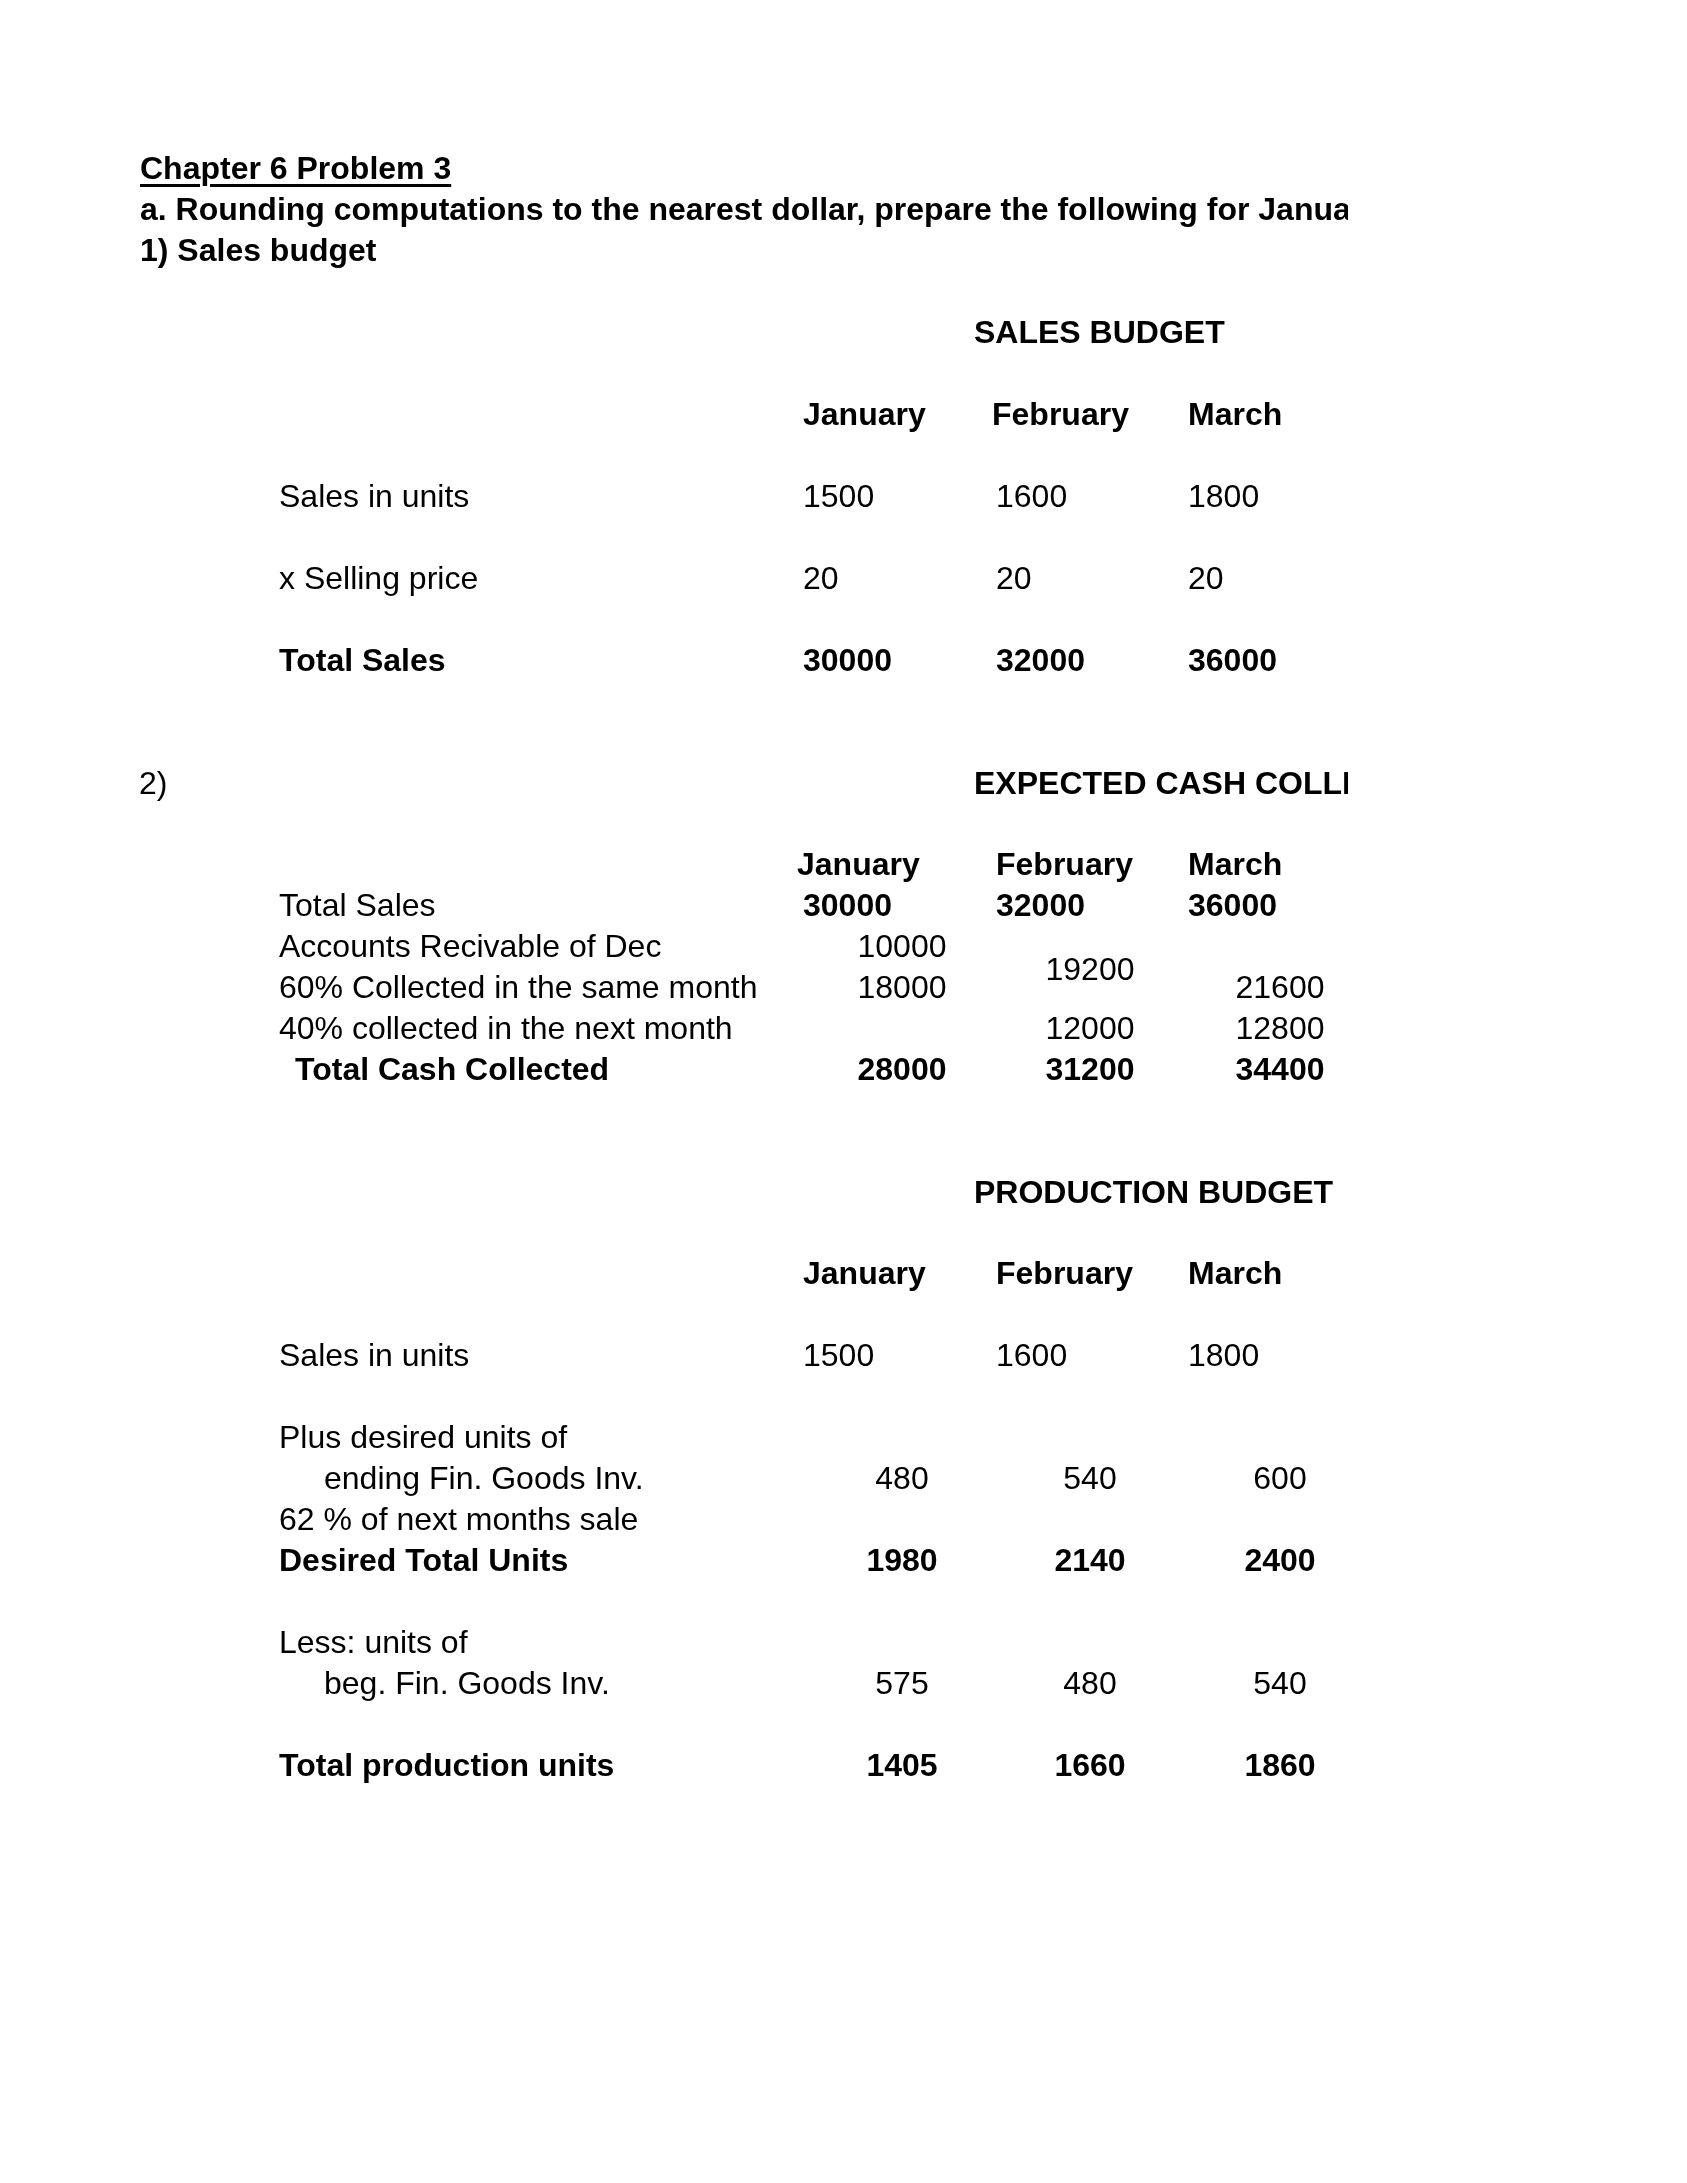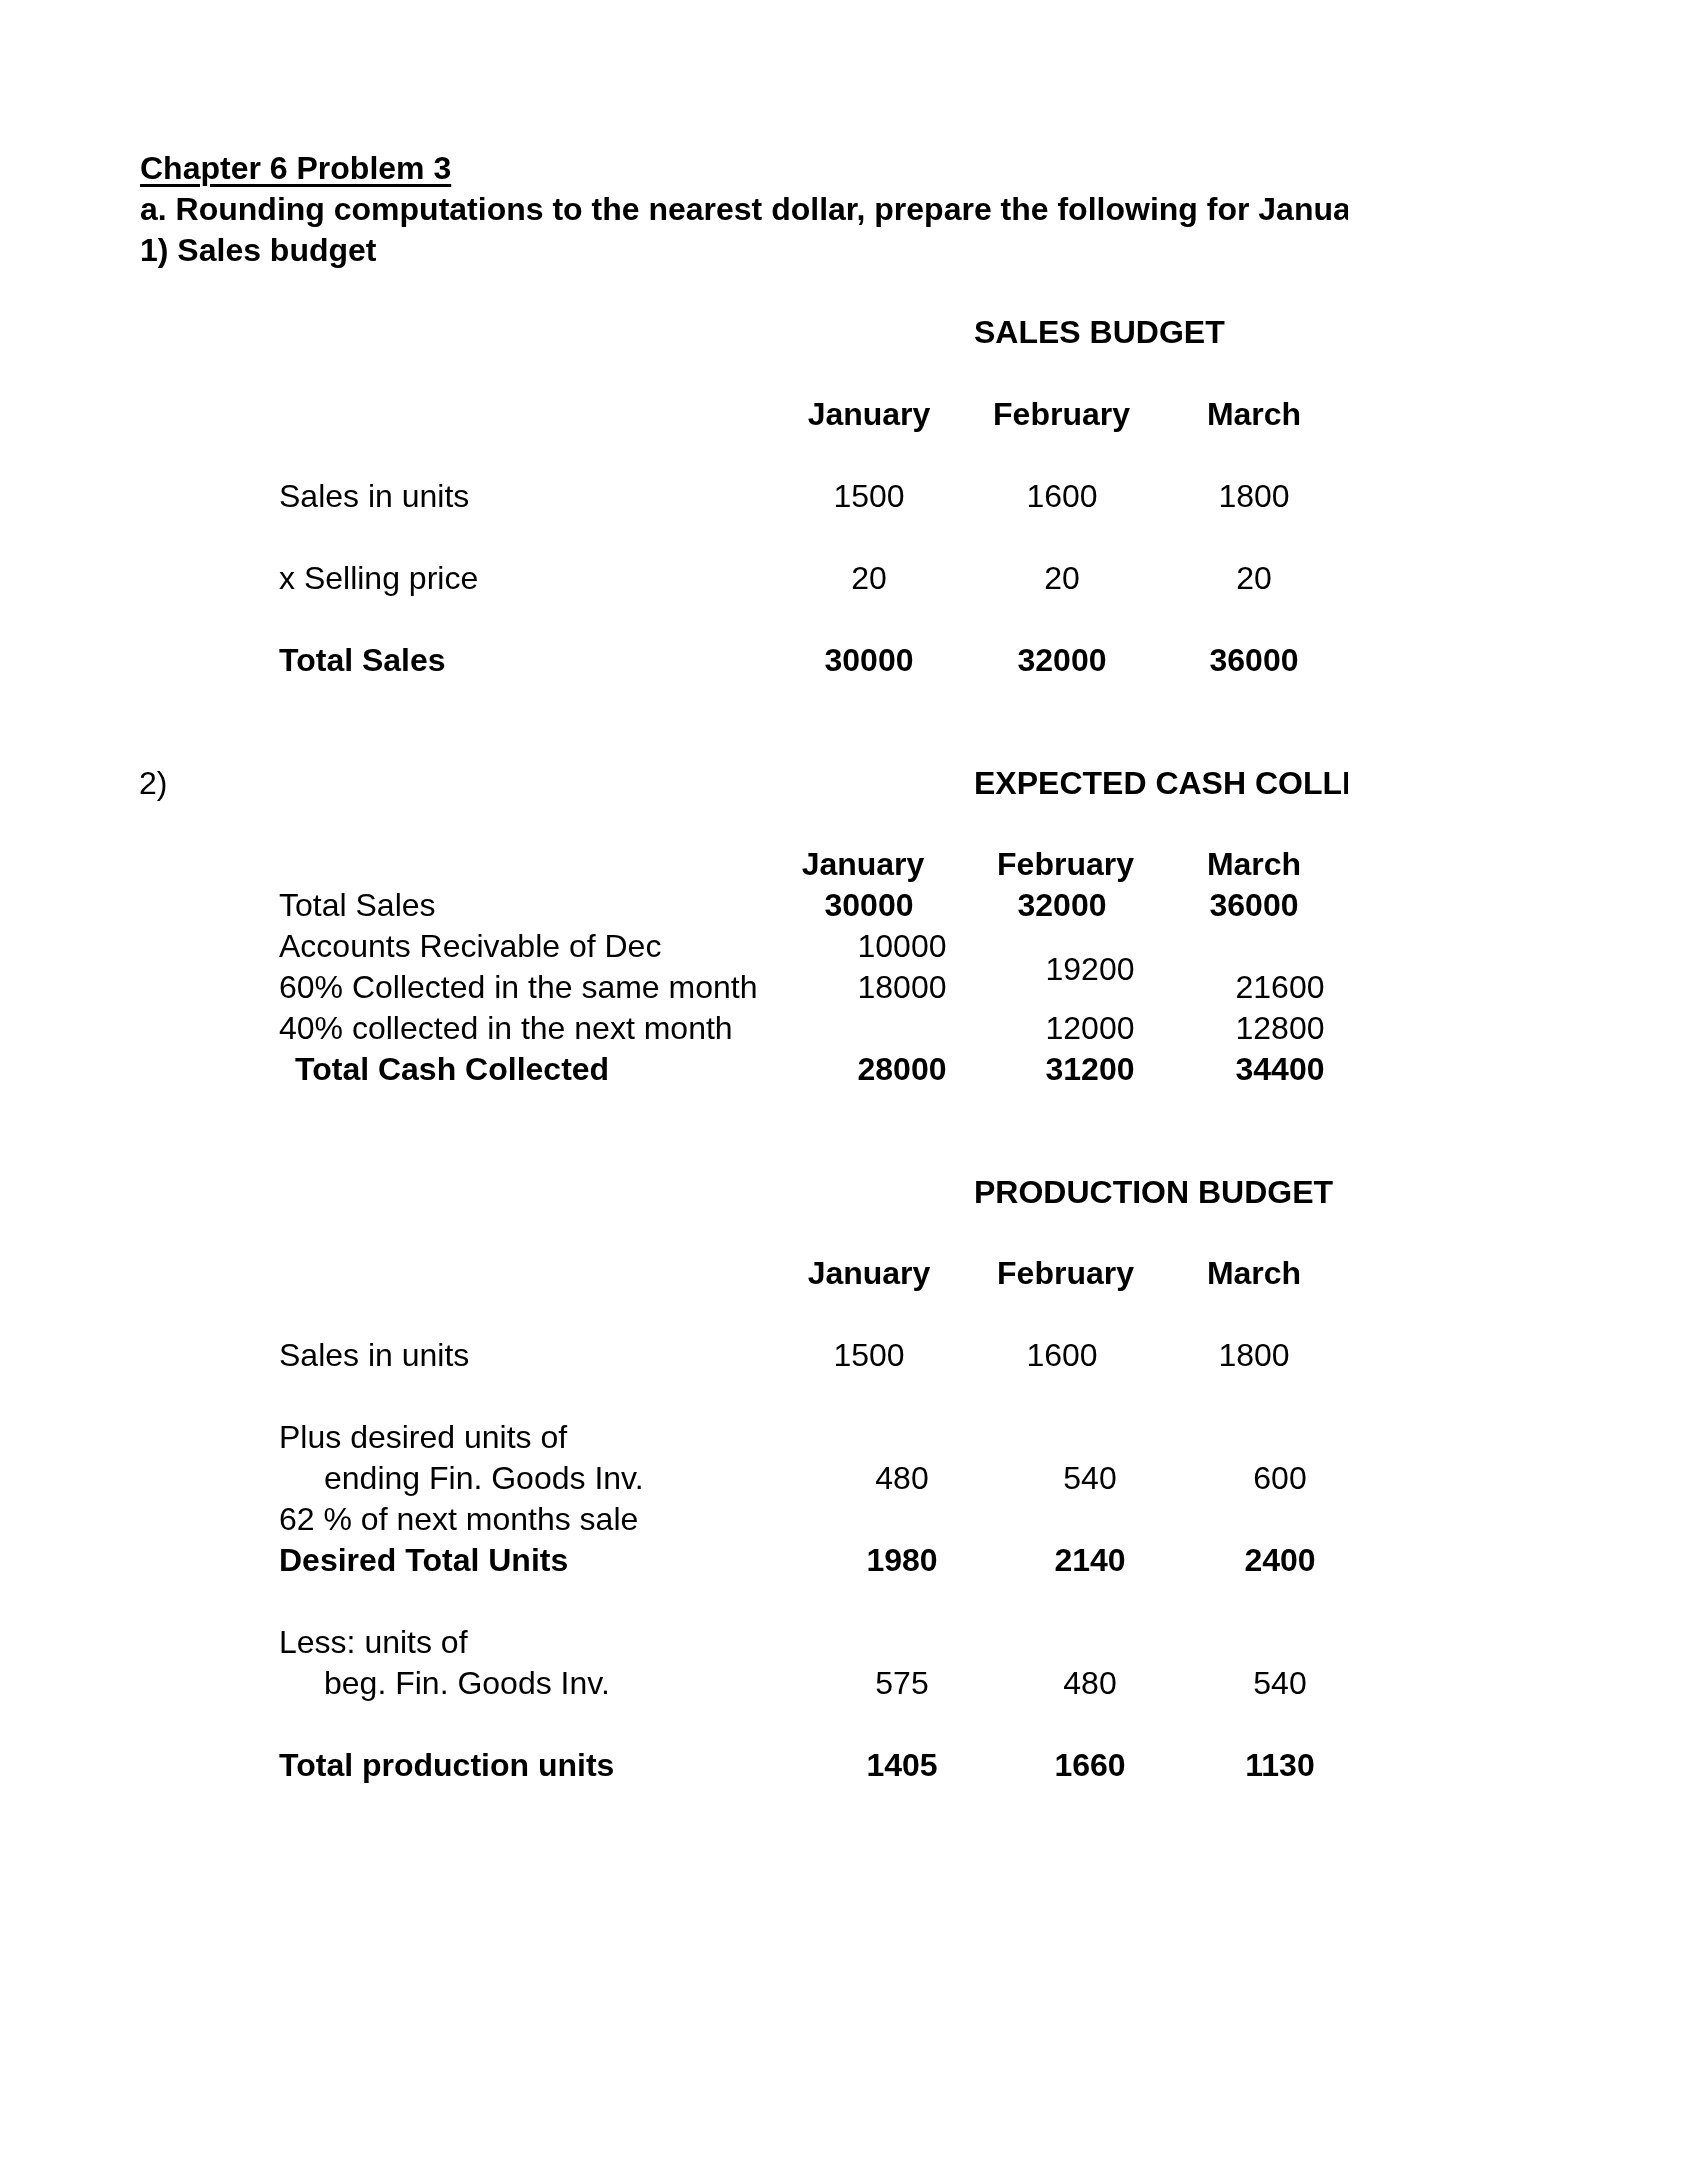--- a/index.html
+++ b/index.html
@@ -5,21 +5,21 @@
     html, body { margin: 0; padding: 0; background: #ffffff; }
     body {
       width: 1687px; height: 2183px; position: relative; overflow: hidden;
       font-family: "Liberation Sans", sans-serif; color: #000000;
     }
     .clip { position: absolute; left: 0; top: 0; width: 1348px; height: 1812px; overflow: hidden; }
     .t { position: absolute; white-space: nowrap; font-size: 32px; line-height: 1; }
     .b { font-weight: bold; }
     .u { text-decoration: underline; text-decoration-thickness: 3.3px; text-underline-offset: 5.3px; }
     .r { text-align: center; }
-    .c { text-align: center; }
+    .c { text-align: left; }
   </style>
 </head>
 <body>
 
 <div class="clip">
 
   <div class="t b u" style="left:140px; top:152px;">Chapter 6 Problem 3</div>
   <div class="t b" style="left:140px; top:193px;">a. Rounding computations to the nearest dollar, prepare the following for January</div>
   <div class="t b" style="left:140px; top:234px;">1) Sales budget</div>
 
@@ -110,21 +110,21 @@
     <div class="t" style="left:279px; top:1626px;">Less: units of</div>
     <div class="t" style="left:324px; top:1667px;">beg. Fin. Goods Inv.</div>
     <div class="t r" style="left:836px; top:1667px; width:132px;">575</div>
     <div class="t r" style="left:1024px; top:1667px; width:132px;">480</div>
     <div class="t r" style="left:1214px; top:1667px; width:132px;">540</div>
   </div>
   <div>
     <div class="t b" style="left:279px; top:1749px;">Total production units</div>
     <div class="t b r" style="left:836px; top:1749px; width:132px;">1405</div>
     <div class="t b r" style="left:1024px; top:1749px; width:132px;">1660</div>
-    <div class="t b r" style="left:1214px; top:1749px; width:132px;">1130</div>
+    <div class="t b r" style="left:1214px; top:1749px; width:132px;">1860</div>
   </div>
 
   <div class="t b" style="left:974px; top:1831px;">DIRECT MATERIALS PURCHASES</div>
   <div class="t b c" style="left:803px; top:1912px; width:132px;">January</div>
   <div class="t b c" style="left:992px; top:1912px; width:139px;">February</div>
   <div class="t b c" style="left:1188px; top:1912px; width:132px;">March</div>
 
 </div>
 
 

